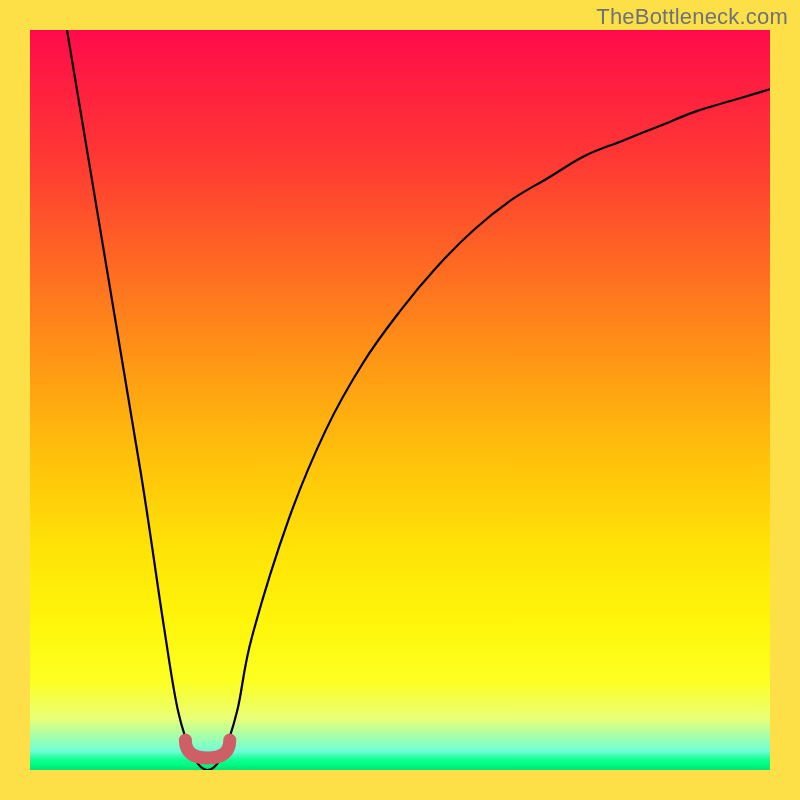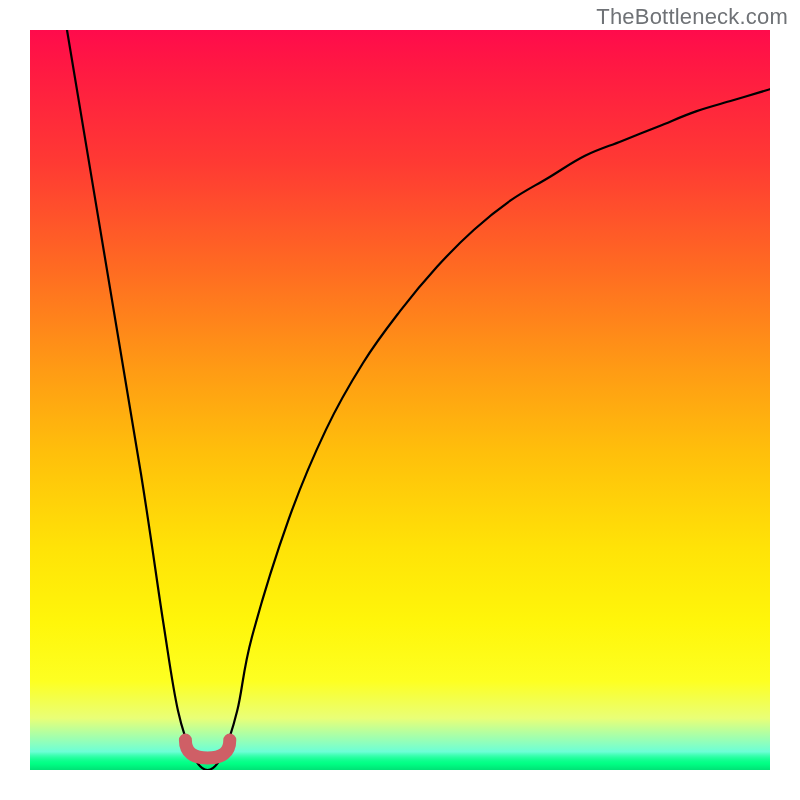--- a/index.html
+++ b/index.html
@@ -7,21 +7,21 @@
     padding: 0;
     width: 800px;
     height: 800px;
     background: #000;
     overflow: hidden;
     font-family: Arial, Helvetica, sans-serif;
   }
   .frame {
     width: 800px;
     height: 800px;
-    background: #ffffff;
+    background: #fde047;
     position: relative;
   }
   .plot-area {
     position: absolute;
     left: 30px;
     top: 30px;
     width: 740px;
     height: 740px;
     overflow: hidden;
   }

